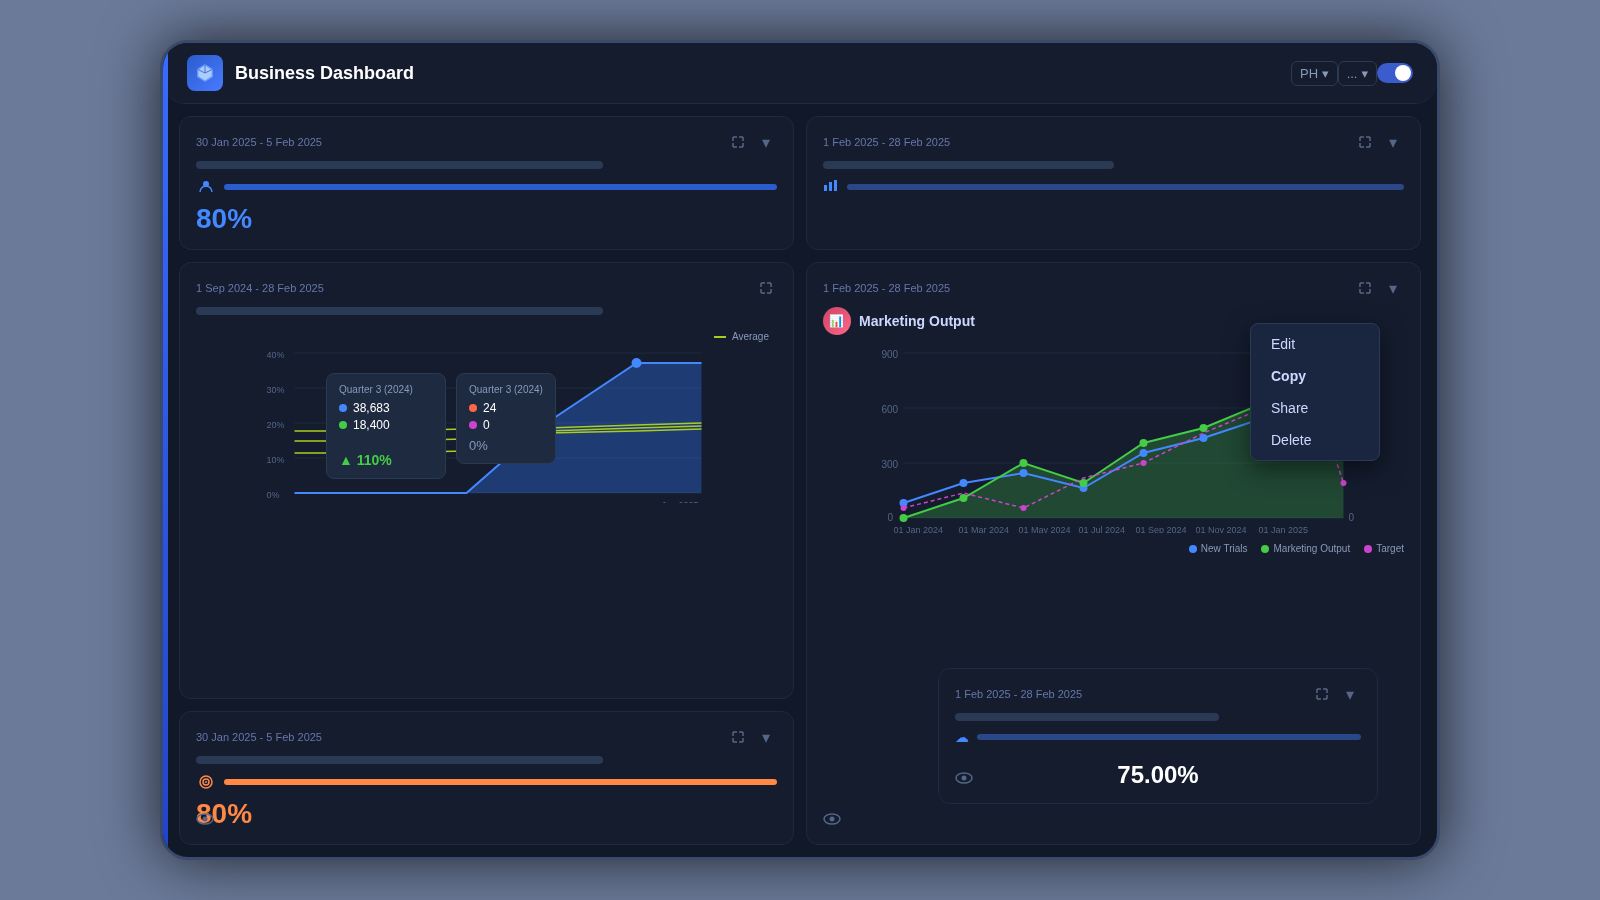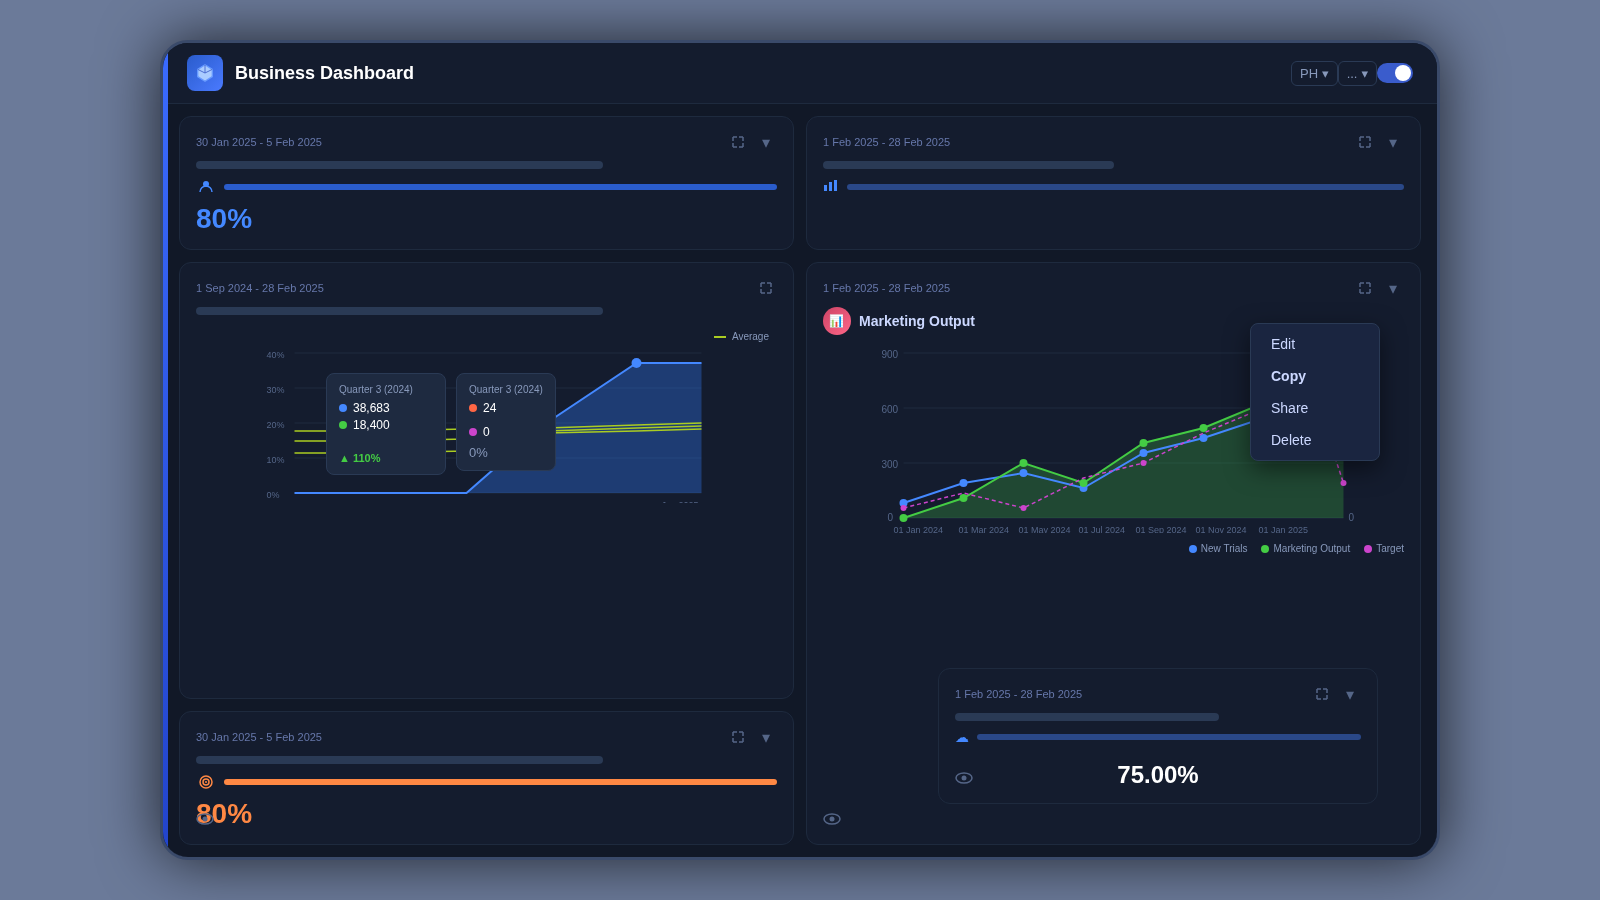--- a/index.html
+++ b/index.html
@@ -38,20 +38,21 @@
       flex-direction: column;
     }
     
     .header {
       display: flex;
       align-items: center;
       padding: 12px 24px;
       background: #141c2e;
       border-bottom: 1px solid #1e2a3e;
       flex-shrink: 0;
+      border-radius: 22px;
     }
     .logo {
       width: 36px;
       height: 36px;
       background: linear-gradient(135deg, #2a5ccc, #4a7aff);
       border-radius: 8px;
       display: flex;
       align-items: center;
       justify-content: center;
       margin-right: 12px;
@@ -484,30 +485,30 @@
           <div style="position:absolute;top:50px;left:130px;background:#1e2a40;border:1px solid #2a3a55;border-radius:8px;padding:10px 12px;min-width:120px;">
             <div style="color:#8899bb;font-size:10px;margin-bottom:6px;">Quarter 3 (2024)</div>
             <div style="display:flex;align-items:center;gap:6px;margin-bottom:3px;">
               <div style="width:8px;height:8px;border-radius:50%;background:#4488ff;"></div>
               <span style="color:#fff;font-size:12px;">38,683</span>
             </div>
             <div style="display:flex;align-items:center;gap:6px;margin-bottom:6px;">
               <div style="width:8px;height:8px;border-radius:50%;background:#44cc44;"></div>
               <span style="color:#fff;font-size:12px;">18,400</span>
             </div>
-            <div style="color:#44cc44;font-size:11px;font-weight:700;margin-top:20px;">
+            <div style="color:#44cc44;font-size:14px;font-weight:700;margin-top:20px;">
               <span>▲ </span>
               <span>110%</span>
             </div>
           </div>
 
           
           <div style="position:absolute;top:50px;left:260px;background:#1e2a40;border:1px solid #2a3a55;border-radius:8px;padding:10px 12px;min-width:100px;">
             <div style="color:#8899bb;font-size:10px;margin-bottom:6px;">Quarter 3 (2024)</div>
-            <div style="display:flex;align-items:center;gap:6px;margin-bottom:10px;">
+            <div style="display:flex;align-items:center;gap:6px;margin-bottom:3px;">
               <div style="width:8px;height:8px;border-radius:50%;background:#ff6644;"></div>
               <span style="color:#fff;font-size:12px;">24</span>
             </div>
             <div style="display:flex;align-items:center;gap:6px;margin-bottom:6px;">
               <div style="width:8px;height:8px;border-radius:50%;background:#cc44cc;"></div>
               <span style="color:#fff;font-size:12px;">0</span>
             </div>
             <div style="color:#8899bb;font-size:13px;">
               <span>0%</span>
             </div>

